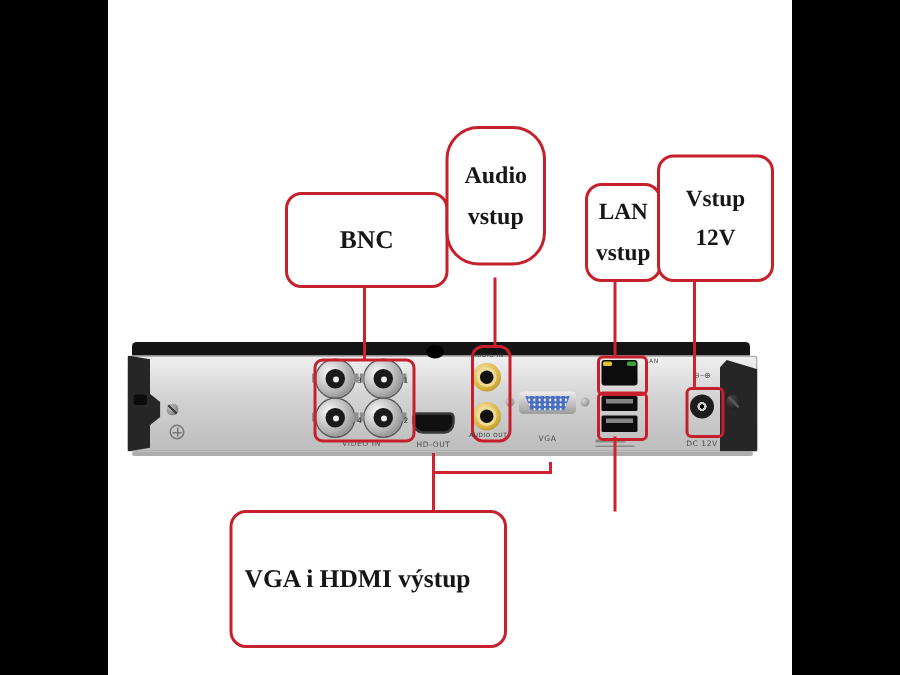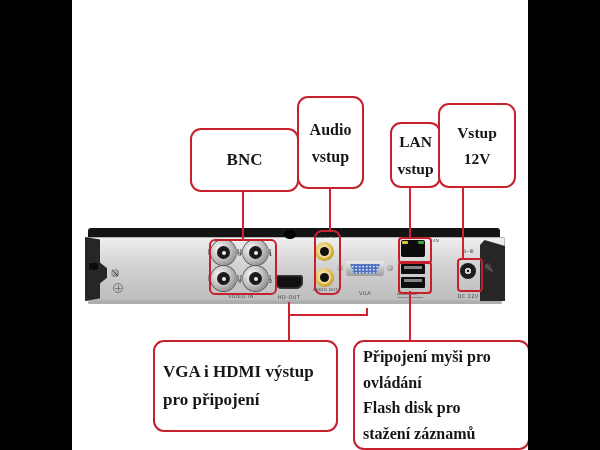--- a/index.html
+++ b/index.html
@@ -9,21 +9,21 @@
   .bar{ position:absolute; top:0; width:72px; height:450px; background:#000; z-index:8; }
   .bar.l{ left:0; } .bar.r{ left:528px; }
 
   
   .callout{ position:absolute; background:#fff; border:2.5px solid var(--red); border-radius:11px;
             display:flex; flex-direction:column; justify-content:center; z-index:6;
             font-family:"Liberation Serif","DejaVu Serif",serif; font-weight:700; color:#161616; }
   .callout.center{ align-items:center; text-align:center; }
   .callout.leftal{ align-items:flex-start; text-align:left; padding-left:8px; }
   .co-bnc{ left:190px; top:128px; width:105px; height:60px; font-size:17px; line-height:26px;gap:32px; }
-  .co-audio{ left:297px; top:96px; width:63px; height:89px; font-size:16px; line-height:27px; }
+  .co-audio{ left:297px; top:84px; width:63px; height:89px; font-size:16px; line-height:27px;border-radius:22px; }
   .co-lan{ left:390px; top:122px; width:47px; height:62px; font-size:15.5px; line-height:27px; }
   .co-power{ left:438px; top:103px; width:74px; height:81px; font-size:15.5px; line-height:25.5px; }
   .co-vga{ left:153px; top:340px; width:173px; height:88px; font-size:17px; line-height:28.5px; }
   .co-mouse{ left:353px; top:340px; width:165px; height:106px; font-size:16px; line-height:25.5px; }
 
   
   .vline,.hline{ position:absolute; background:var(--line); z-index:5; }
   .vline{ width:2px; } .hline{ height:2px; }
   .ln-bnc{ left:242px; top:187px; height:53px; }
   .ln-audio{ left:329px; top:185px; height:46px; }
@@ -146,27 +146,20 @@
     <span>LAN</span>
     <span>vstup</span>
   </div>
   <div class="callout center co-power">
     <span>Vstup</span>
     <span>12V</span>
   </div>
 
   <div class="callout leftal co-vga">
     <span>VGA i HDMI výstup</span>
-    <span>pro připojení</span>
-  </div>
-  <div class="callout leftal co-mouse">
-    <span>Připojení myši pro</span>
-    <span>ovládání</span>
-    <span>Flash disk pro</span>
-    <span>stažení záznamů</span>
   </div>
 
   <div class="vline ln-bnc"></div>
   <div class="vline ln-audio"></div>
   <div class="vline ln-lan"></div>
   <div class="vline ln-power"></div>
   <div class="vline ln-hdmi"></div>
   <div class="vline ln-vga"></div>
   <div class="hline ln-hv"></div>
   <div class="vline ln-usb"></div>

